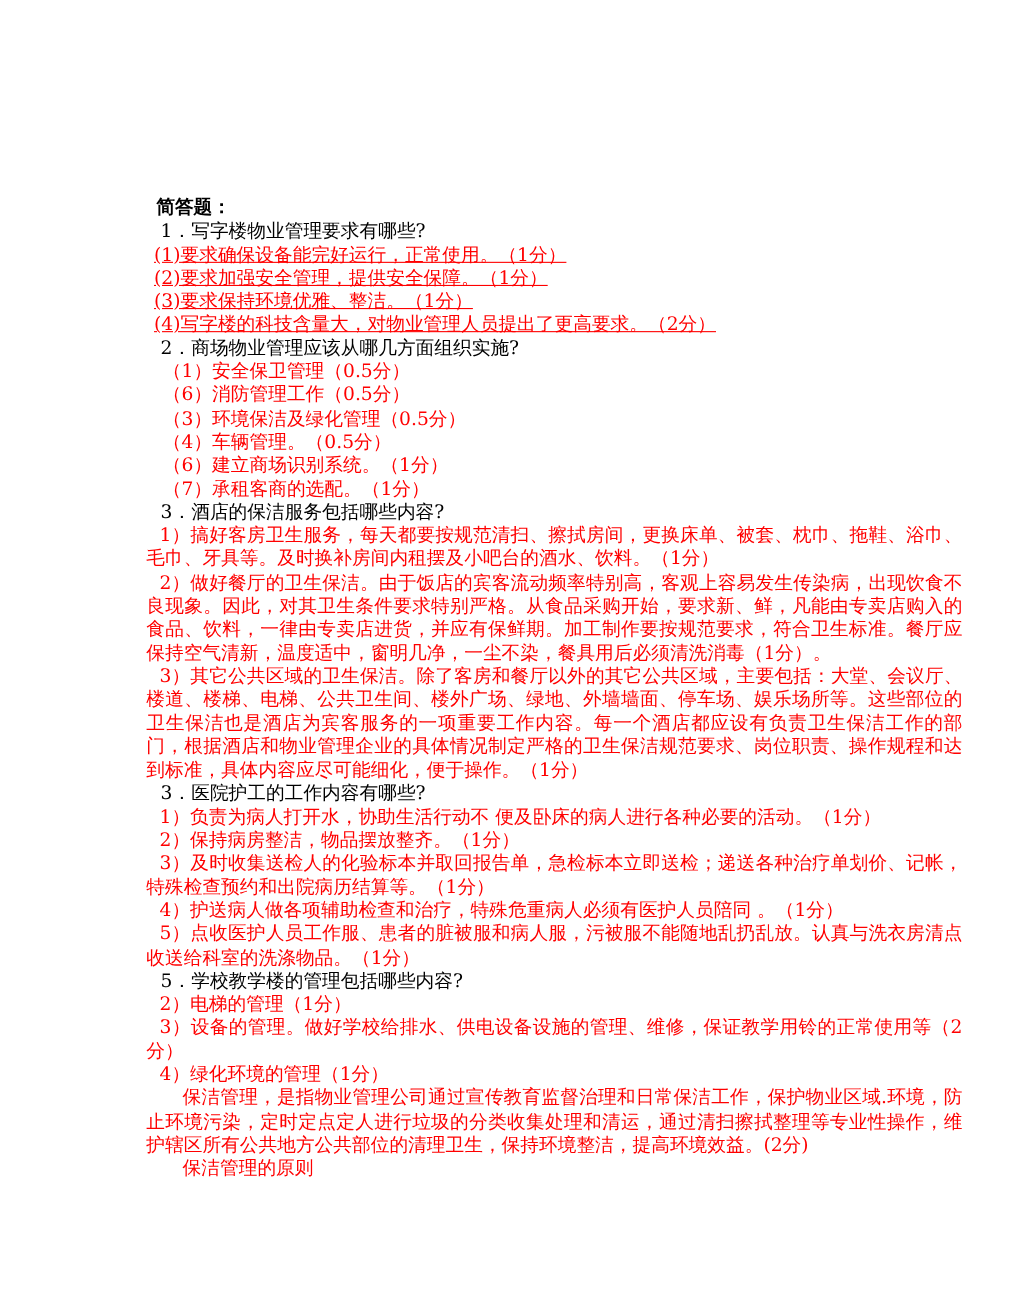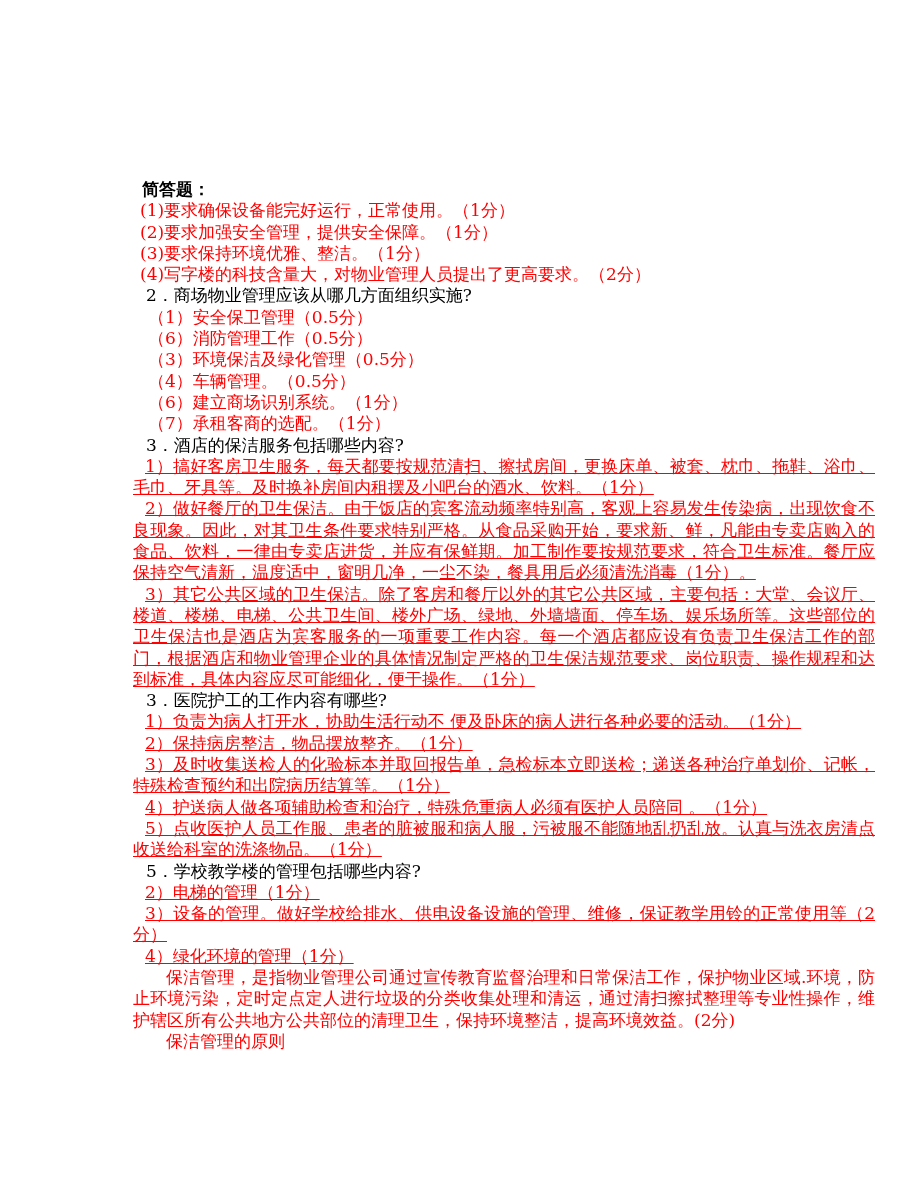--- a/index.html
+++ b/index.html
@@ -21,34 +21,35 @@
     font-size: 17px;
     line-height: 21.3px;
     color: var(--ink);
   }
   .doc p { margin: 0; padding: 0; }
   
   .t  { color: var(--ink); font-weight: bold; text-indent: 9px; }
   
   .q  { color: var(--ink); text-indent: 13px; }
   
-  .ah { color: var(--red); text-indent: 7px; }
+  .ah { color: var(--red); text-indent: 7px; text-decoration: underline; }
   
   .af { color: var(--red); text-indent: 15px; }
   
-  .ap { color: var(--red); text-indent: 12px; text-align: justify; text-decoration: underline; }
+  .ap { color: var(--red); text-indent: 12px; text-align: justify; }
   
   .ai { color: var(--red); text-indent: 33px; text-align: justify; }
 </style>
 </head>
 <body>
 
 <div class="page">
   <div class="doc">
     <p class="t">简答题：</p>
+    <p class="q">1．写字楼物业管理要求有哪些?</p>
     <p class="ah">(1)要求确保设备能完好运行，正常使用。（1分）</p>
     <p class="ah">(2)要求加强安全管理，提供安全保障。（1分）</p>
     <p class="ah">(3)要求保持环境优雅、整洁。（1分）</p>
     <p class="ah">(4)写字楼的科技含量大，对物业管理人员提出了更高要求。（2分）</p>
     <p class="q">2．商场物业管理应该从哪几方面组织实施?</p>
     <p class="af">（1）安全保卫管理（0.5分）</p>
     <p class="af">（6）消防管理工作（0.5分）</p>
     <p class="af">（3）环境保洁及绿化管理（0.5分）</p>
     <p class="af">（4）车辆管理。（0.5分）</p>
     <p class="af">（6）建立商场识别系统。（1分）</p>

